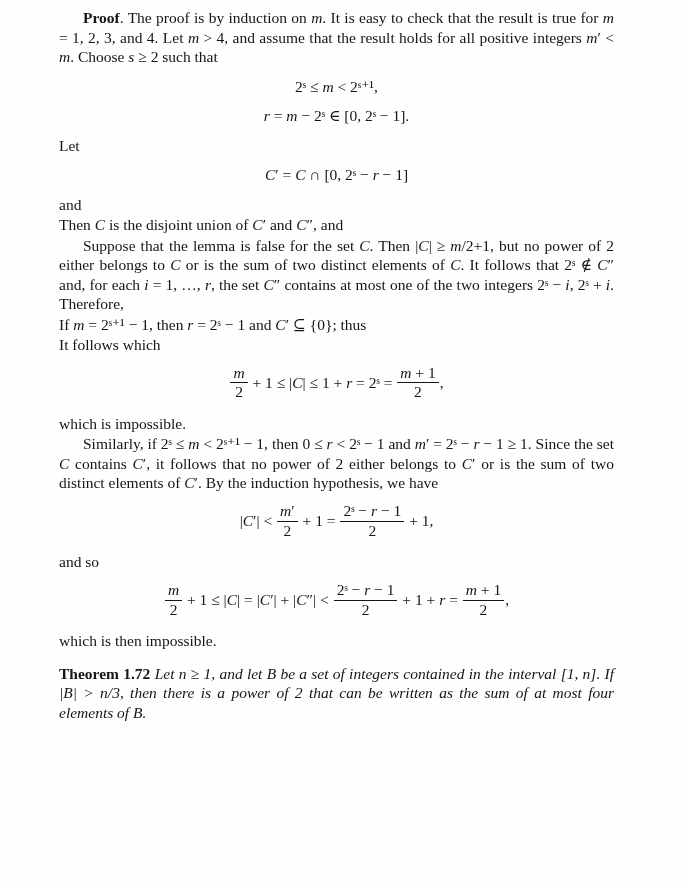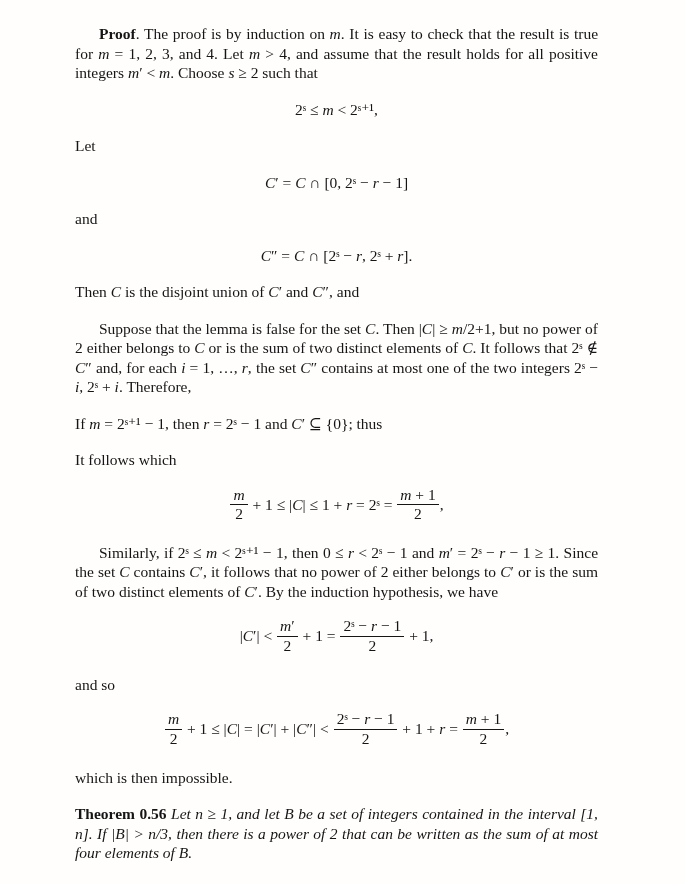--- a/index.html
+++ b/index.html
@@ -9,21 +9,21 @@
     box-sizing: border-box;
     background: #fffefd;
     color: #151515;
     font-family: "Liberation Serif", "DejaVu Serif", serif;
     font-size: 15.5px;
     line-height: 19.5px;
     padding: 7px 70px 0 58px;
     overflow: hidden;
     text-align: justify;
   }
-  p.para { margin: 17px; }
+  p.para { margin: 1px; }
   p.indent { text-indent: 24px; }
   p.space-before { margin-top: 13px; }
   .equation {
     margin: 10px 0;
     text-align: center;
     text-indent: 0;
     white-space: nowrap;
   }
   b { font-weight: bold; }
   i { font-style: italic; }
@@ -37,28 +37,29 @@
   }
   .frac .num { display: block; border-bottom: 1.4px solid #151515; padding: 0 3px 1px; }
   .frac .den { display: block; padding-top: 1px; }
 </style>
 </head>
 <body>
 
 <main class="page">
     <p class="para indent"><b>Proof</b>. The proof is by induction on <i>m</i>. It is easy to check that the result is true for <i>m</i> = 1, 2, 3, and 4. Let <i>m</i> &gt; 4, and assume that the result holds for all positive integers <i>m</i>′ &lt; <i>m</i>. Choose <i>s</i> ≥ 2 such that</p>
     <div class="equation"><span>2ˢ ≤ <i>m</i> &lt; 2ˢ⁺¹,</span></div>
+    <div class="equation"><span><i>r</i> = <i>m</i> − 2ˢ ∈ [0, 2ˢ − 1].</span></div>
     <p class="para">Let</p>
     <div class="equation"><span><i>C</i>′ = <i>C</i> ∩ [0, 2ˢ − <i>r</i> − 1]</span></div>
     <p class="para">and</p>
-    <div class="equation"><span><i>C</i>″ = <i>C</i> ∩ [2ˢ − <i>r</i>, 2ˢ + <i>r</i>].</span></div>
     <p class="para">Then <i>C</i> is the disjoint union of <i>C</i>′ and <i>C</i>″, and</p>
     <p class="para indent">Suppose that the lemma is false for the set <i>C</i>. Then |<i>C</i>| ≥ <i>m</i>/2+1, but no power of 2 either belongs to <i>C</i> or is the sum of two distinct elements of <i>C</i>. It follows that 2ˢ ∉ <i>C</i>″ and, for each <i>i</i> = 1, …, <i>r</i>, the set <i>C</i>″ contains at most one of the two integers 2ˢ − <i>i</i>, 2ˢ + <i>i</i>. Therefore,</p>
     <p class="para">If <i>m</i> = 2ˢ⁺¹ − 1, then <i>r</i> = 2ˢ − 1 and <i>C</i>′ ⊆ {0}; thus</p>
     <p class="para">It follows which</p>
     <div class="equation"><span class="frac"><span class="num"><i>m</i></span><span class="den">2</span></span><span> + 1 ≤ |<i>C</i>| ≤ 1 + <i>r</i> = 2ˢ = </span><span class="frac"><span class="num"><i>m</i> + 1</span><span class="den">2</span></span><span>,</span></div>
+    <p class="para">which is impossible.</p>
     <p class="para indent">Similarly, if 2ˢ ≤ <i>m</i> &lt; 2ˢ⁺¹ − 1, then 0 ≤ <i>r</i> &lt; 2ˢ − 1 and <i>m</i>′ = 2ˢ − <i>r</i> − 1 ≥ 1. Since the set <i>C</i> contains <i>C</i>′, it follows that no power of 2 either belongs to <i>C</i>′ or is the sum of two distinct elements of <i>C</i>′. By the induction hypothesis, we have</p>
     <div class="equation"><span>|<i>C</i>′| &lt; </span><span class="frac"><span class="num"><i>m</i>′</span><span class="den">2</span></span><span> + 1 = </span><span class="frac"><span class="num">2ˢ − <i>r</i> − 1</span><span class="den">2</span></span><span> + 1,</span></div>
     <p class="para">and so</p>
     <div class="equation"><span class="frac"><span class="num"><i>m</i></span><span class="den">2</span></span><span> + 1 ≤ |<i>C</i>| = |<i>C</i>′| + |<i>C</i>″| &lt; </span><span class="frac"><span class="num">2ˢ − <i>r</i> − 1</span><span class="den">2</span></span><span> + 1 + <i>r</i> = </span><span class="frac"><span class="num"><i>m</i> + 1</span><span class="den">2</span></span><span>,</span></div>
     <p class="para">which is then impossible.</p>
-    <p class="para space-before"><b>Theorem 0.56</b> <i>Let n ≥ 1, and let B be a set of integers contained in the interval [1, n]. If |B| &gt; n/3, then there is a power of 2 that can be written as the sum of at most four elements of B.</i></p>
+    <p class="para space-before"><b>Theorem 1.72</b> <i>Let n ≥ 1, and let B be a set of integers contained in the interval [1, n]. If |B| &gt; n/3, then there is a power of 2 that can be written as the sum of at most four elements of B.</i></p>
   </main>
 
 </body></html>

